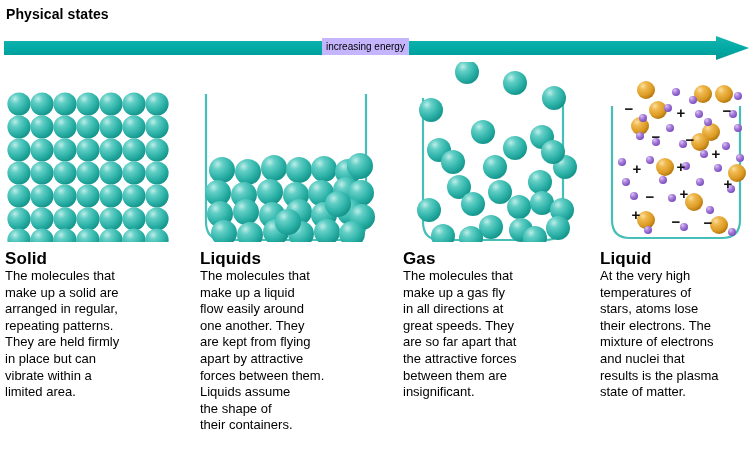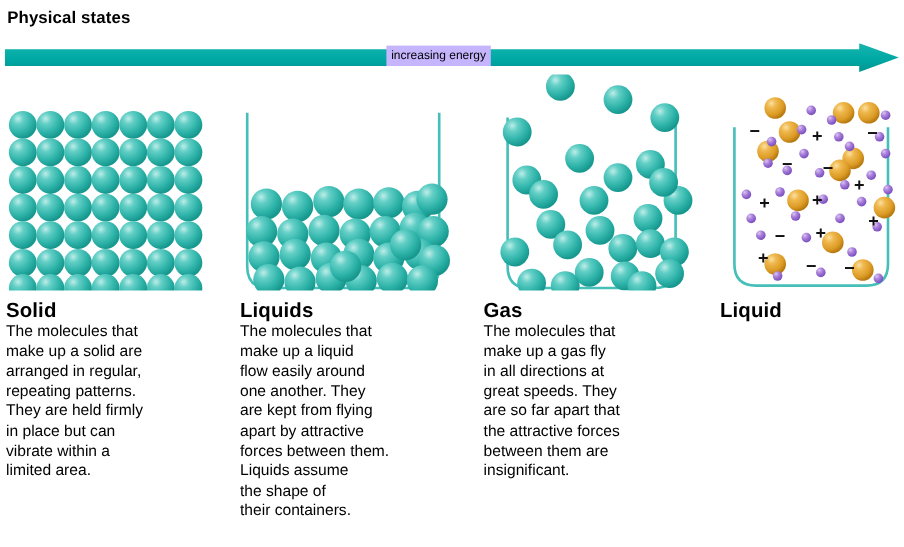--- a/index.html
+++ b/index.html
@@ -347,13 +347,21 @@
         <text x="128" y="127">+</text>
         <text x="50" y="140">−</text>
         <text x="84" y="137">+</text>
         <text x="36" y="158">+</text>
         <text x="76" y="165">−</text>
         <text x="108" y="166">−</text>
       </g>
     </svg>
   </div>
   <div class="state-name">Liquid</div>
+  <div class="state-desc">At the very high
+temperatures of
+stars, atoms lose
+their electrons. The
+mixture of electrons
+and nuclei that
+results is the plasma
+state of matter.</div>
 </div>
 
 </body></html>

